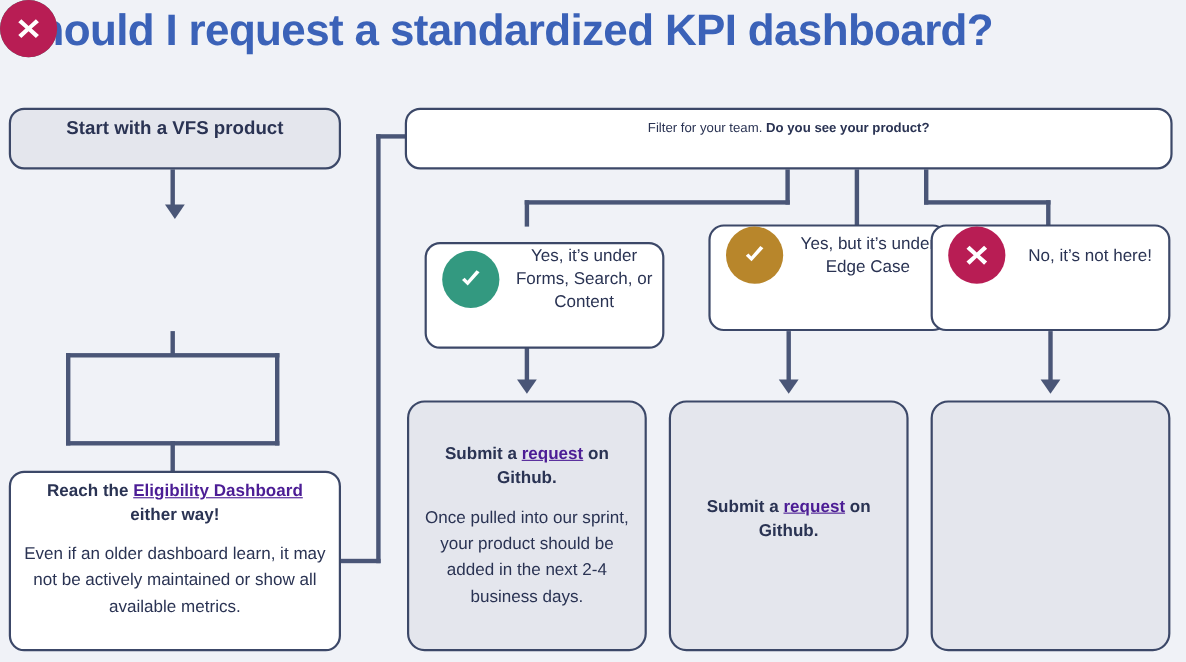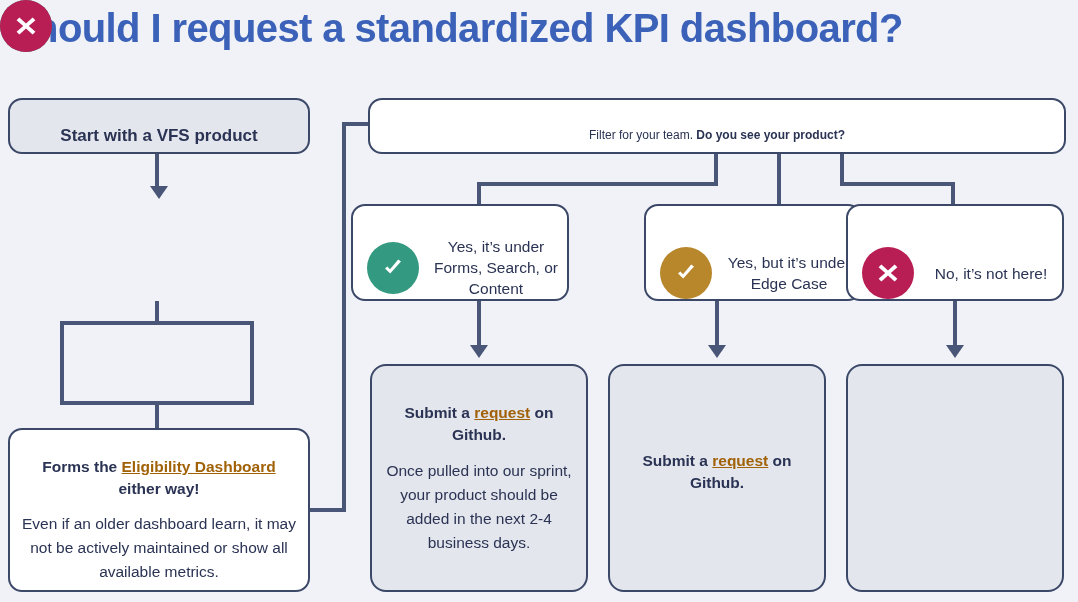--- a/index.html
+++ b/index.html
@@ -38,21 +38,21 @@
   .node {
     position: absolute;
     box-sizing: border-box;
     border: 2px solid #3c4868;
     border-radius: 14px;
     background: #ffffff;
     color: #2a3353;
     font-size: 15.5px;
     line-height: 21px;
     display: flex;
-    align-items: flex-end;
+    align-items: flex-start;
     justify-content: center;
     text-align: center;
     z-index: 5;
   }
   .node.grey { background: #e4e6ed; }
   .node.bold { font-weight: bold; }
   .node .inner { padding: 6px 10px; width: 100%; }
 
   .node-start {
     left: 8px; top: 98px; width: 302px; height: 56px;
@@ -66,21 +66,21 @@
   }
   .node-filter {
     left: 368px; top: 98px; width: 698px; height: 56px;
     font-size: 12px;
   }
 
   .opt {
     top: 204px; width: 218px; height: 97px;
     justify-content: flex-start;
   }
-  .opt-1 { left: 351px; }
+  .opt-1 { left: 386px; margin-top: 16px; }
   .opt-2 { left: 608px; margin-left: 36px; }
   .opt-3 { left: 846px; }
   .opt .inner {
     display: flex;
     align-items: center;
     gap: 14px;
     padding: 0 8px 0 14px;
   }
   .opt .opt-label {
     flex: 1;
@@ -105,21 +105,21 @@
     line-height: 22px;
     margin-bottom: 13px;
   }
   .res .bd {
     font-size: 15.5px;
     line-height: 24px;
   }
 
   
   .lnk {
-    color: #a16207;
+    color: #4c1d95;
     font-weight: bold;
   }
 
   .chk-head { font-weight: bold; font-size: 15.5px; line-height: 22px; }
   .chk-body { font-size: 15.5px; line-height: 24px; margin-top: 12px; }
 
   
   .badge {
     border-radius: 50%;
     display: flex;
@@ -207,21 +207,21 @@
     </svg>
   </div>
   <div class="badge badge-float badge-crimson">
     <svg width="24" height="24" viewBox="0 0 24 24" aria-hidden="true">
       <path d="M5.4 3.4 L12 9.6 L18.6 3.4 L21.4 6.2 L14.8 12 L21.4 17.8 L18.6 20.6 L12 14.4 L5.4 20.6 L2.6 17.8 L9.2 12 L2.6 6.2 Z" fill="#ffffff"></path>
     </svg>
   </div>
 
   <div class="node node-check">
     <div class="inner">
-      <div class="chk-head"><span>Forms the </span><a class="lnk" href="#">Eligibility Dashboard</a><span> either way!</span></div>
+      <div class="chk-head"><span>Reach the </span><a class="lnk" href="#">Eligibility Dashboard</a><span> either way!</span></div>
       <div class="chk-body">Even if an older dashboard learn, it may not be actively maintained or show all available metrics.</div>
     </div>
   </div>
 
   <div class="node node-filter">
     <div class="inner"><span>Filter for your team. </span><b>Do you see your product?</b></div>
   </div>
 
   <div class="node opt opt-1">
     <div class="inner">

